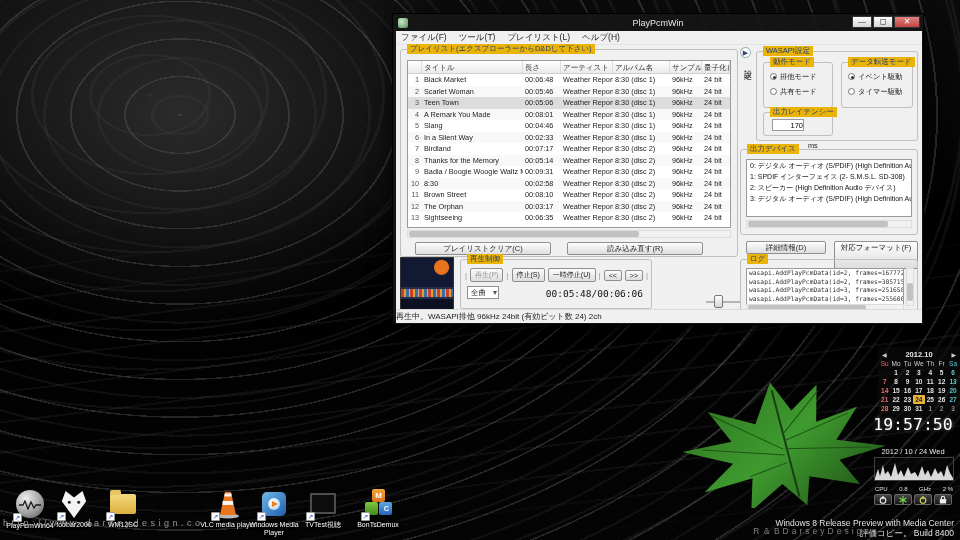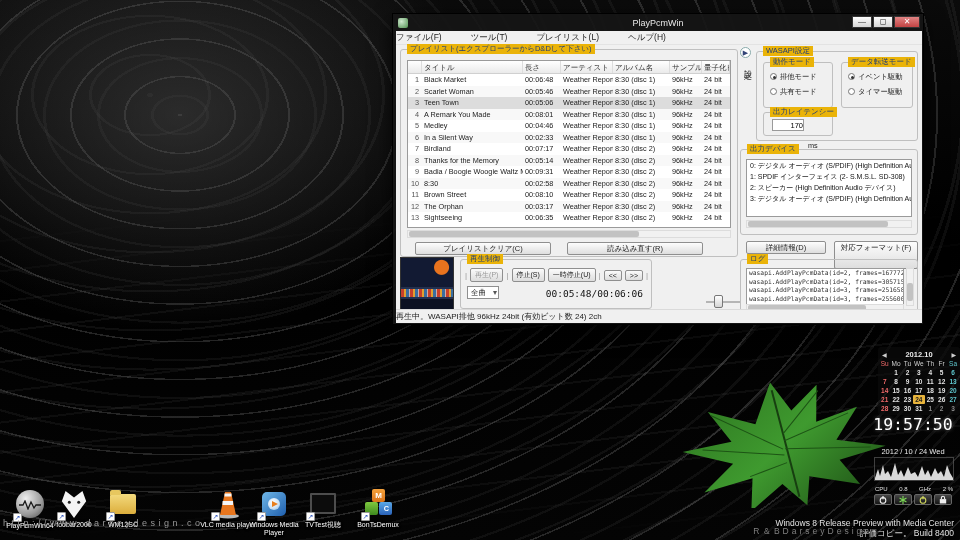--- a/index.html
+++ b/index.html
@@ -65,22 +65,22 @@
   .app-ico { width:10px; height:10px; margin-left:5px; border-radius:2px;
     background:radial-gradient(circle at 35% 35%, #cfe8cf, #4f8f4f); }
   .title { position:absolute; left:0; right:0; text-align:center; color:#e8e8e8; font-size:9px; }
   .capbtns { position:absolute; right:3px; top:2px; display:flex; gap:1px; }
   .capbtn { width:20px; height:12px; background:linear-gradient(#fdfdfd,#d6d6d6); border:1px solid #333;
     color:#222; font-size:8px; line-height:10px; text-align:center; }
   .capbtn.close { width:26px; background:linear-gradient(#e08383,#c24343); color:#fff; }
   .client { position:absolute; left:3px; top:17px; width:526px; height:292px; background:#f0f0f0;
     font-size:8px; color:#222; }
 
-  .menubar { position:absolute; left:0; top:0; width:100%; height:14px; display:flex; gap:29px;
-    align-items:center; border-bottom:1px solid #e3e3e3; }
+  .menubar { position:absolute; left:0; top:0; width:100%; height:14px; display:flex; gap:12px;
+    align-items:center; padding-left:5px; border-bottom:1px solid #e3e3e3; }
   .menu-item { font-size:8.5px; color:#222; }
 
   .group { position:absolute; border:1px solid #bfbfbf; border-radius:3px; }
   .group > .glabel { position:absolute; top:-6px; left:6px; background:#eab308; padding:0 3px;
     font-size:7.5px; color:#1f3d7a; white-space:nowrap; }
 
   
   .tablewrap { position:absolute; left:6px; top:10px; width:324px; height:168px; background:#fff;
     border:1px solid #9a9a9a; overflow:hidden; }
   .thead { display:flex; height:13px; background:linear-gradient(#fff,#eaeaea); border-bottom:1px solid #d0d0d0; }
@@ -275,21 +275,21 @@
                 <span class="c c-title">A Remark You Made</span>
                 <span class="c c-len">00:08:01</span>
                 <span class="c c-art">Weather Report</span>
                 <span class="c c-alb">8:30 (disc 1)</span>
                 <span class="c c-rate">96kHz</span>
                 <span class="c c-bits">24 bit</span>
               </div>
 
               <div class="trow">
                 <span class="c c-num">5</span>
-                <span class="c c-title">Medley</span>
+                <span class="c c-title">Slang</span>
                 <span class="c c-len">00:04:46</span>
                 <span class="c c-art">Weather Report</span>
                 <span class="c c-alb">8:30 (disc 1)</span>
                 <span class="c c-rate">96kHz</span>
                 <span class="c c-bits">24 bit</span>
               </div>
 
               <div class="trow">
                 <span class="c c-num">6</span>
                 <span class="c c-title">In a Silent Way</span>

